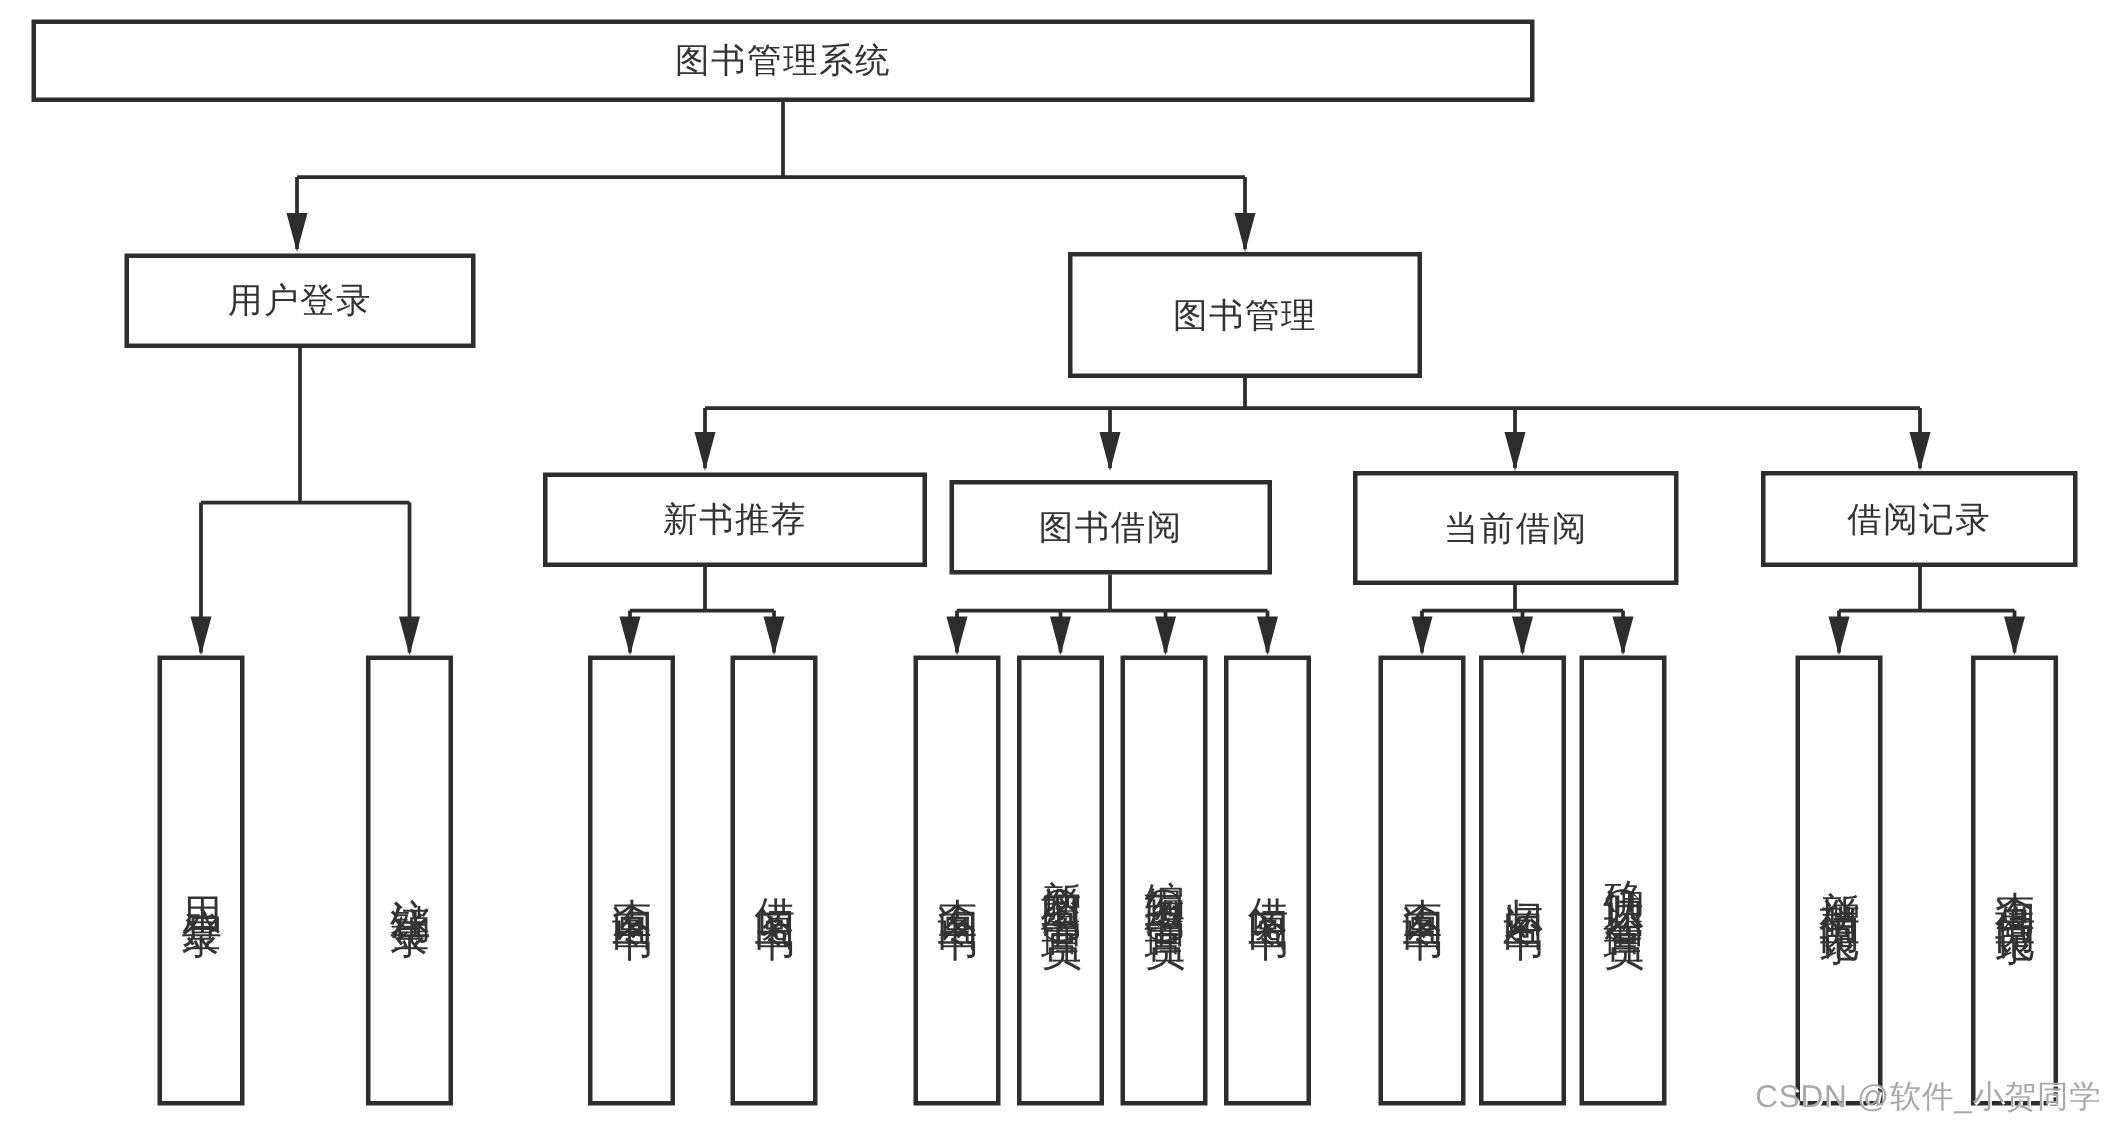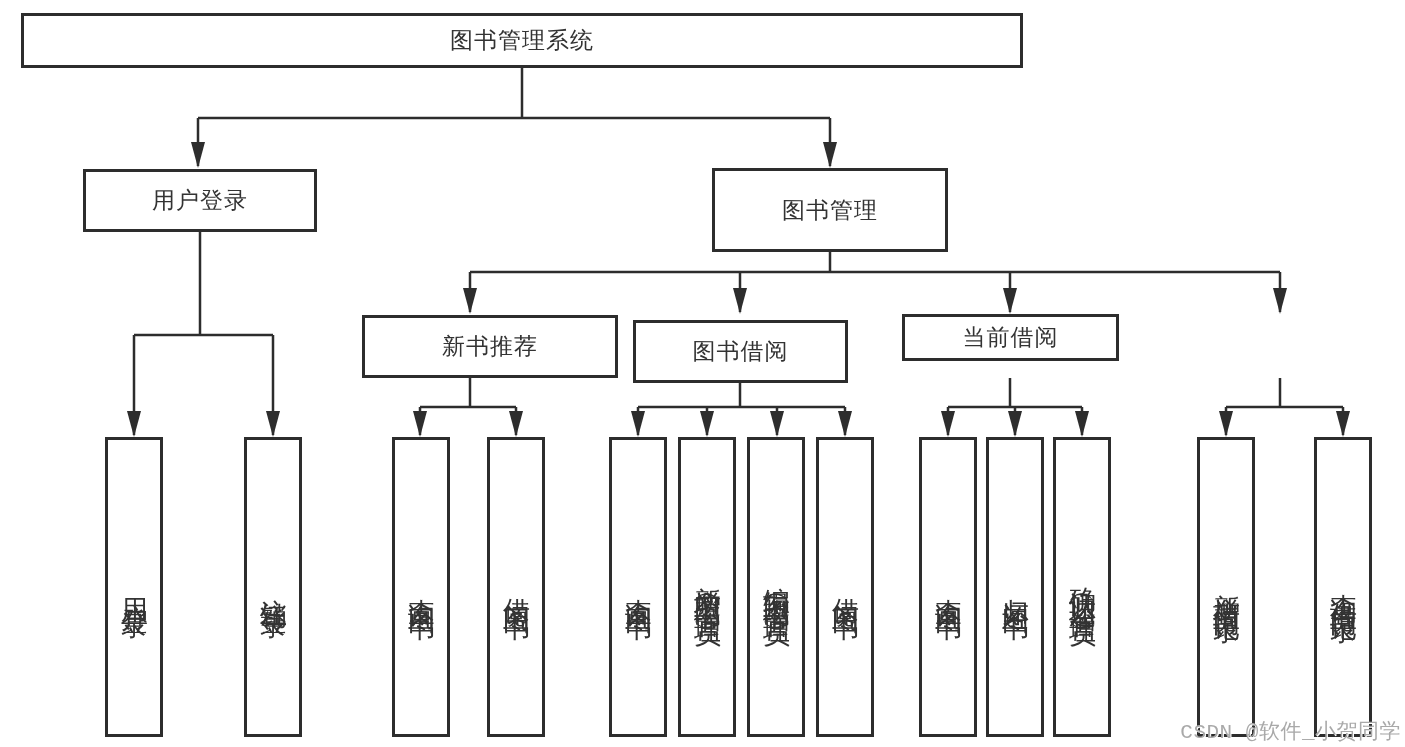--- a/index.html
+++ b/index.html
@@ -42,21 +42,20 @@
   }
   .watermark {
     position: absolute;
     right: 4px;
     bottom: 2px;
     font-size: 21px;
     letter-spacing: 0.5px;
     color: #a9a9a9;
     text-shadow: 1px 1px 0 #ffffff;
     white-space: nowrap;
-    font-family: Liberation Mono, monospace;
   }
 </style>
 </head>
 <body>
 
 <div class="canvas">
 
   <svg class="connectors" viewBox="0 0 1405 747" aria-hidden="true">
     <g stroke="#2d2d2d" stroke-width="2.5" fill="none">
       <path d="M522,68V118 M198,118H830 M198,118V166 M830,118V166 M200,232V335 M134,335H273 M134,335V435 M273,335V435 M830,232V272 M470,272H1280 M470,272V312 M740,272V312 M1010,272V312 M1280,272V312 M470,378V407 M420,407H516 M420,407V435 M516,407V435 M740,378V407 M638,407H845 M638,407V435 M707,407V435 M777,407V435 M845,407V435 M1010,378V407 M948,407H1082 M948,407V435 M1015,407V435 M1082,407V435 M1280,378V407 M1226,407H1343 M1226,407V435 M1343,407V435"></path>
@@ -94,22 +93,25 @@
   <div class="box" style="left:712px;top:168px;width:236px;height:84px">
     <span class="hlabel">图书管理</span>
   </div>
 
   <div class="box" style="left:362px;top:315px;width:256px;height:63px">
     <span class="hlabel">新书推荐</span>
   </div>
   <div class="box" style="left:633px;top:320px;width:215px;height:63px">
     <span class="hlabel">图书借阅</span>
   </div>
-  <div class="box" style="left:902px;top:314px;width:217px;height:47px">
+  <div class="box" style="left:902px;top:314px;width:217px;height:76px">
     <span class="hlabel">当前借阅</span>
+  </div>
+  <div class="box" style="left:1174px;top:314px;width:211px;height:64px">
+    <span class="hlabel">借阅记录</span>
   </div>
 
   <div class="box" style="left:105px;top:437px;width:58px;height:300px">
     <span class="vlabel">用户登录</span>
   </div>
   <div class="box" style="left:244px;top:437px;width:58px;height:300px">
     <span class="vlabel">注销登录</span>
   </div>
 
   <div class="box" style="left:392px;top:437px;width:58px;height:300px">

